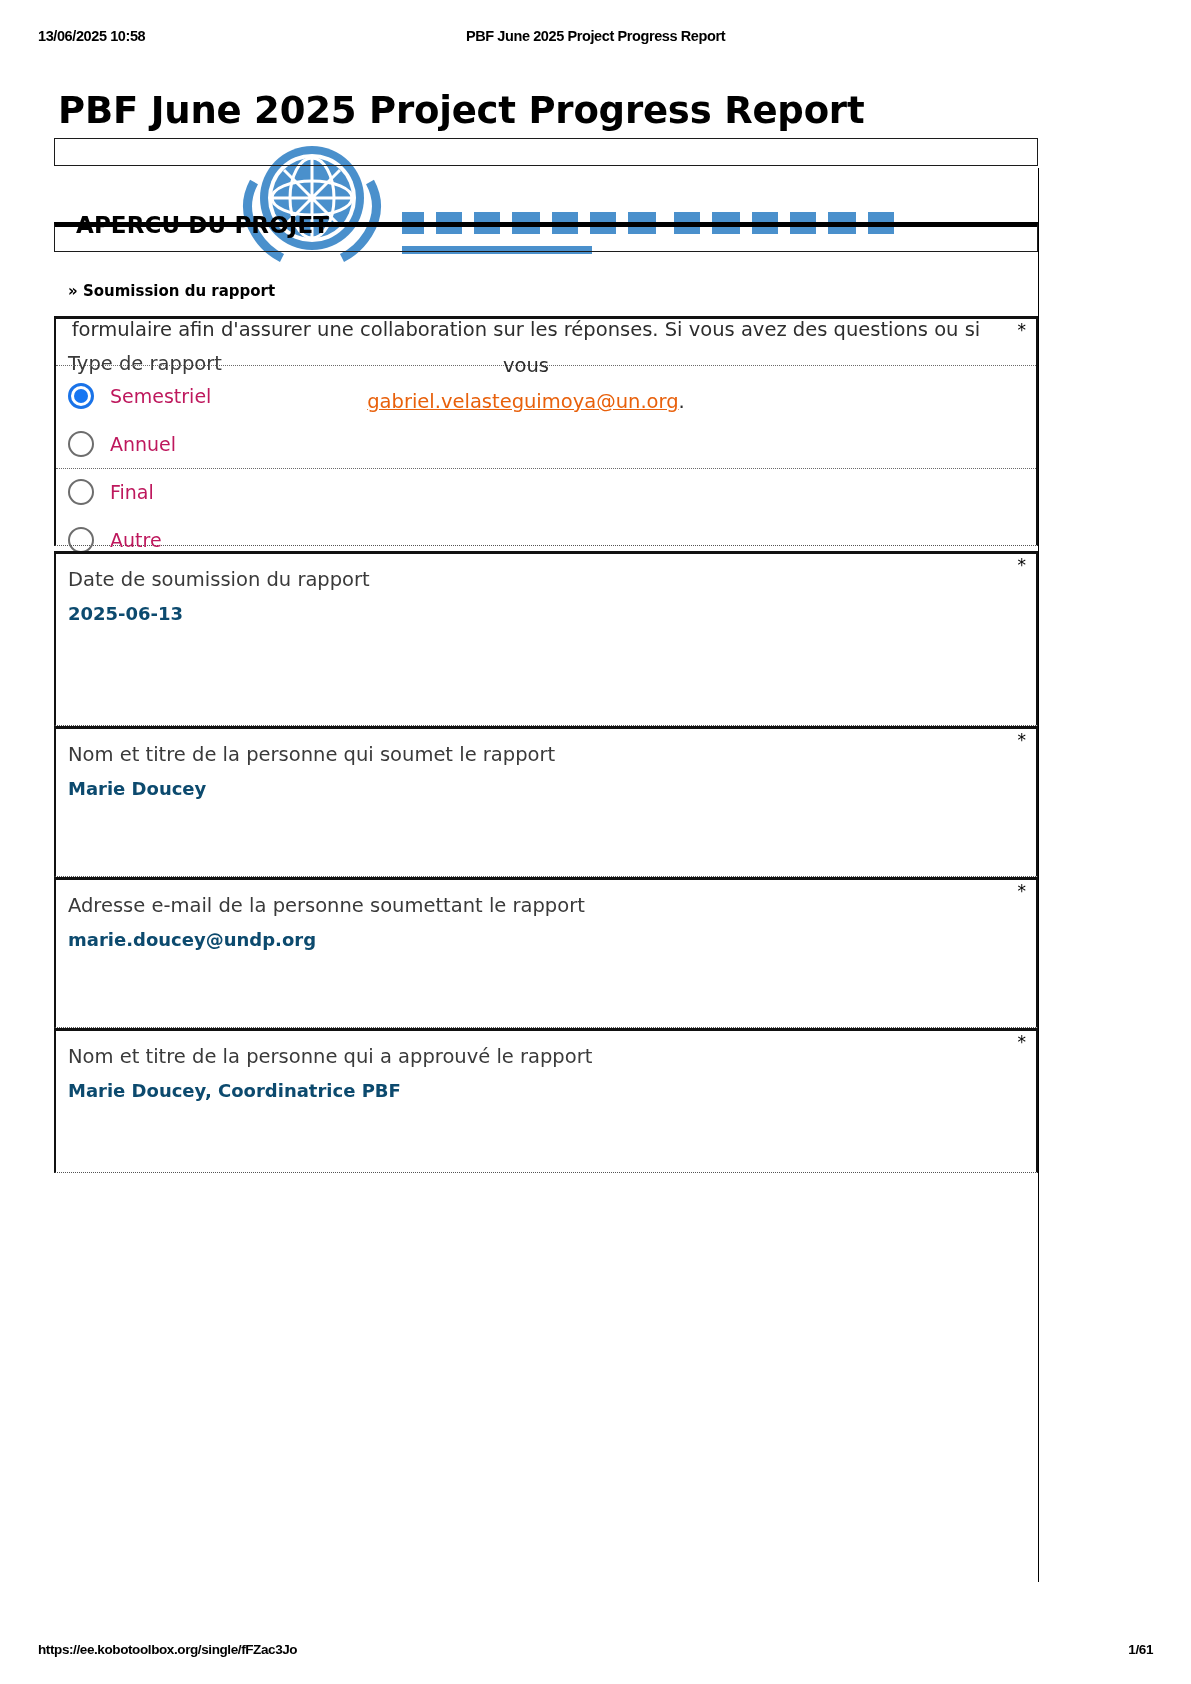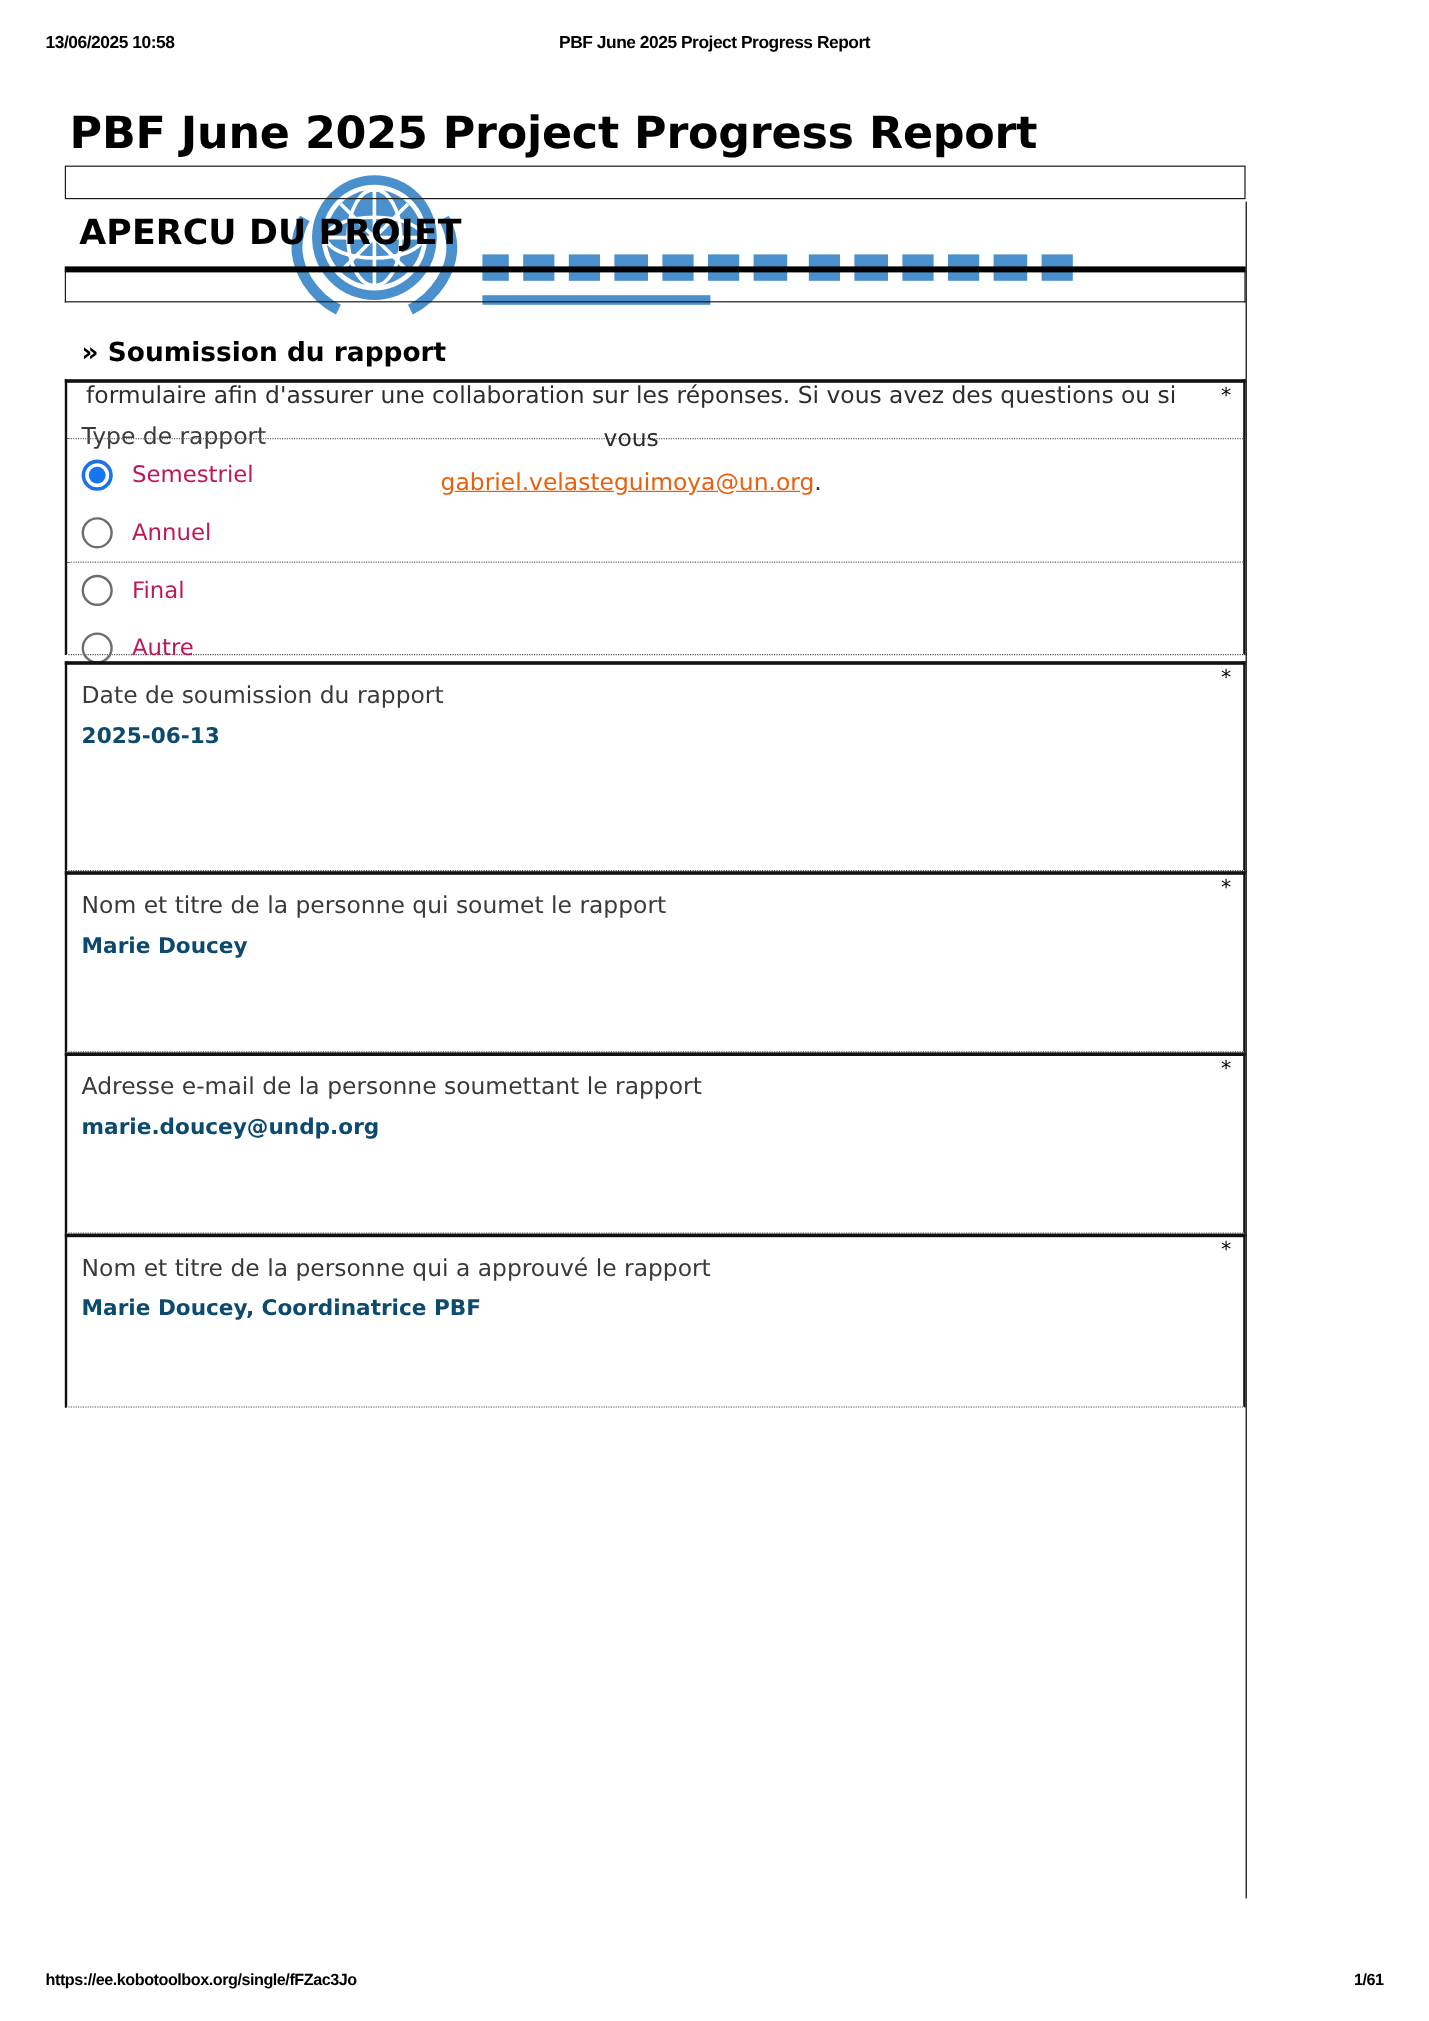--- a/index.html
+++ b/index.html
@@ -93,32 +93,33 @@
     width: 984px;
     border: 1px solid #1c1c1c;
     box-sizing: border-box;
     background: transparent;
     z-index: 3;
   }
   .band-top-thick { border-top: 5px solid #000; }
 
   .sec-title {
     position: absolute;
-    left: 66px;
-    font-size: 29px;
+    left: 76px;
+    font-size: 23px;
     font-weight: bold;
     font-family: "DejaVu Sans", sans-serif;
     letter-spacing: 0.1px;
     z-index: 5;
     white-space: nowrap;
+    margin-top: 36px;
   }
   .sub-title {
     position: absolute;
     left: 68px;
-    font-size: 22px;
+    font-size: 15px;
     font-weight: bold;
     font-family: "DejaVu Sans", sans-serif;
     z-index: 5;
     white-space: nowrap;
   }
 
   
   .qgroup {
     position: absolute;
     left: 54px;

